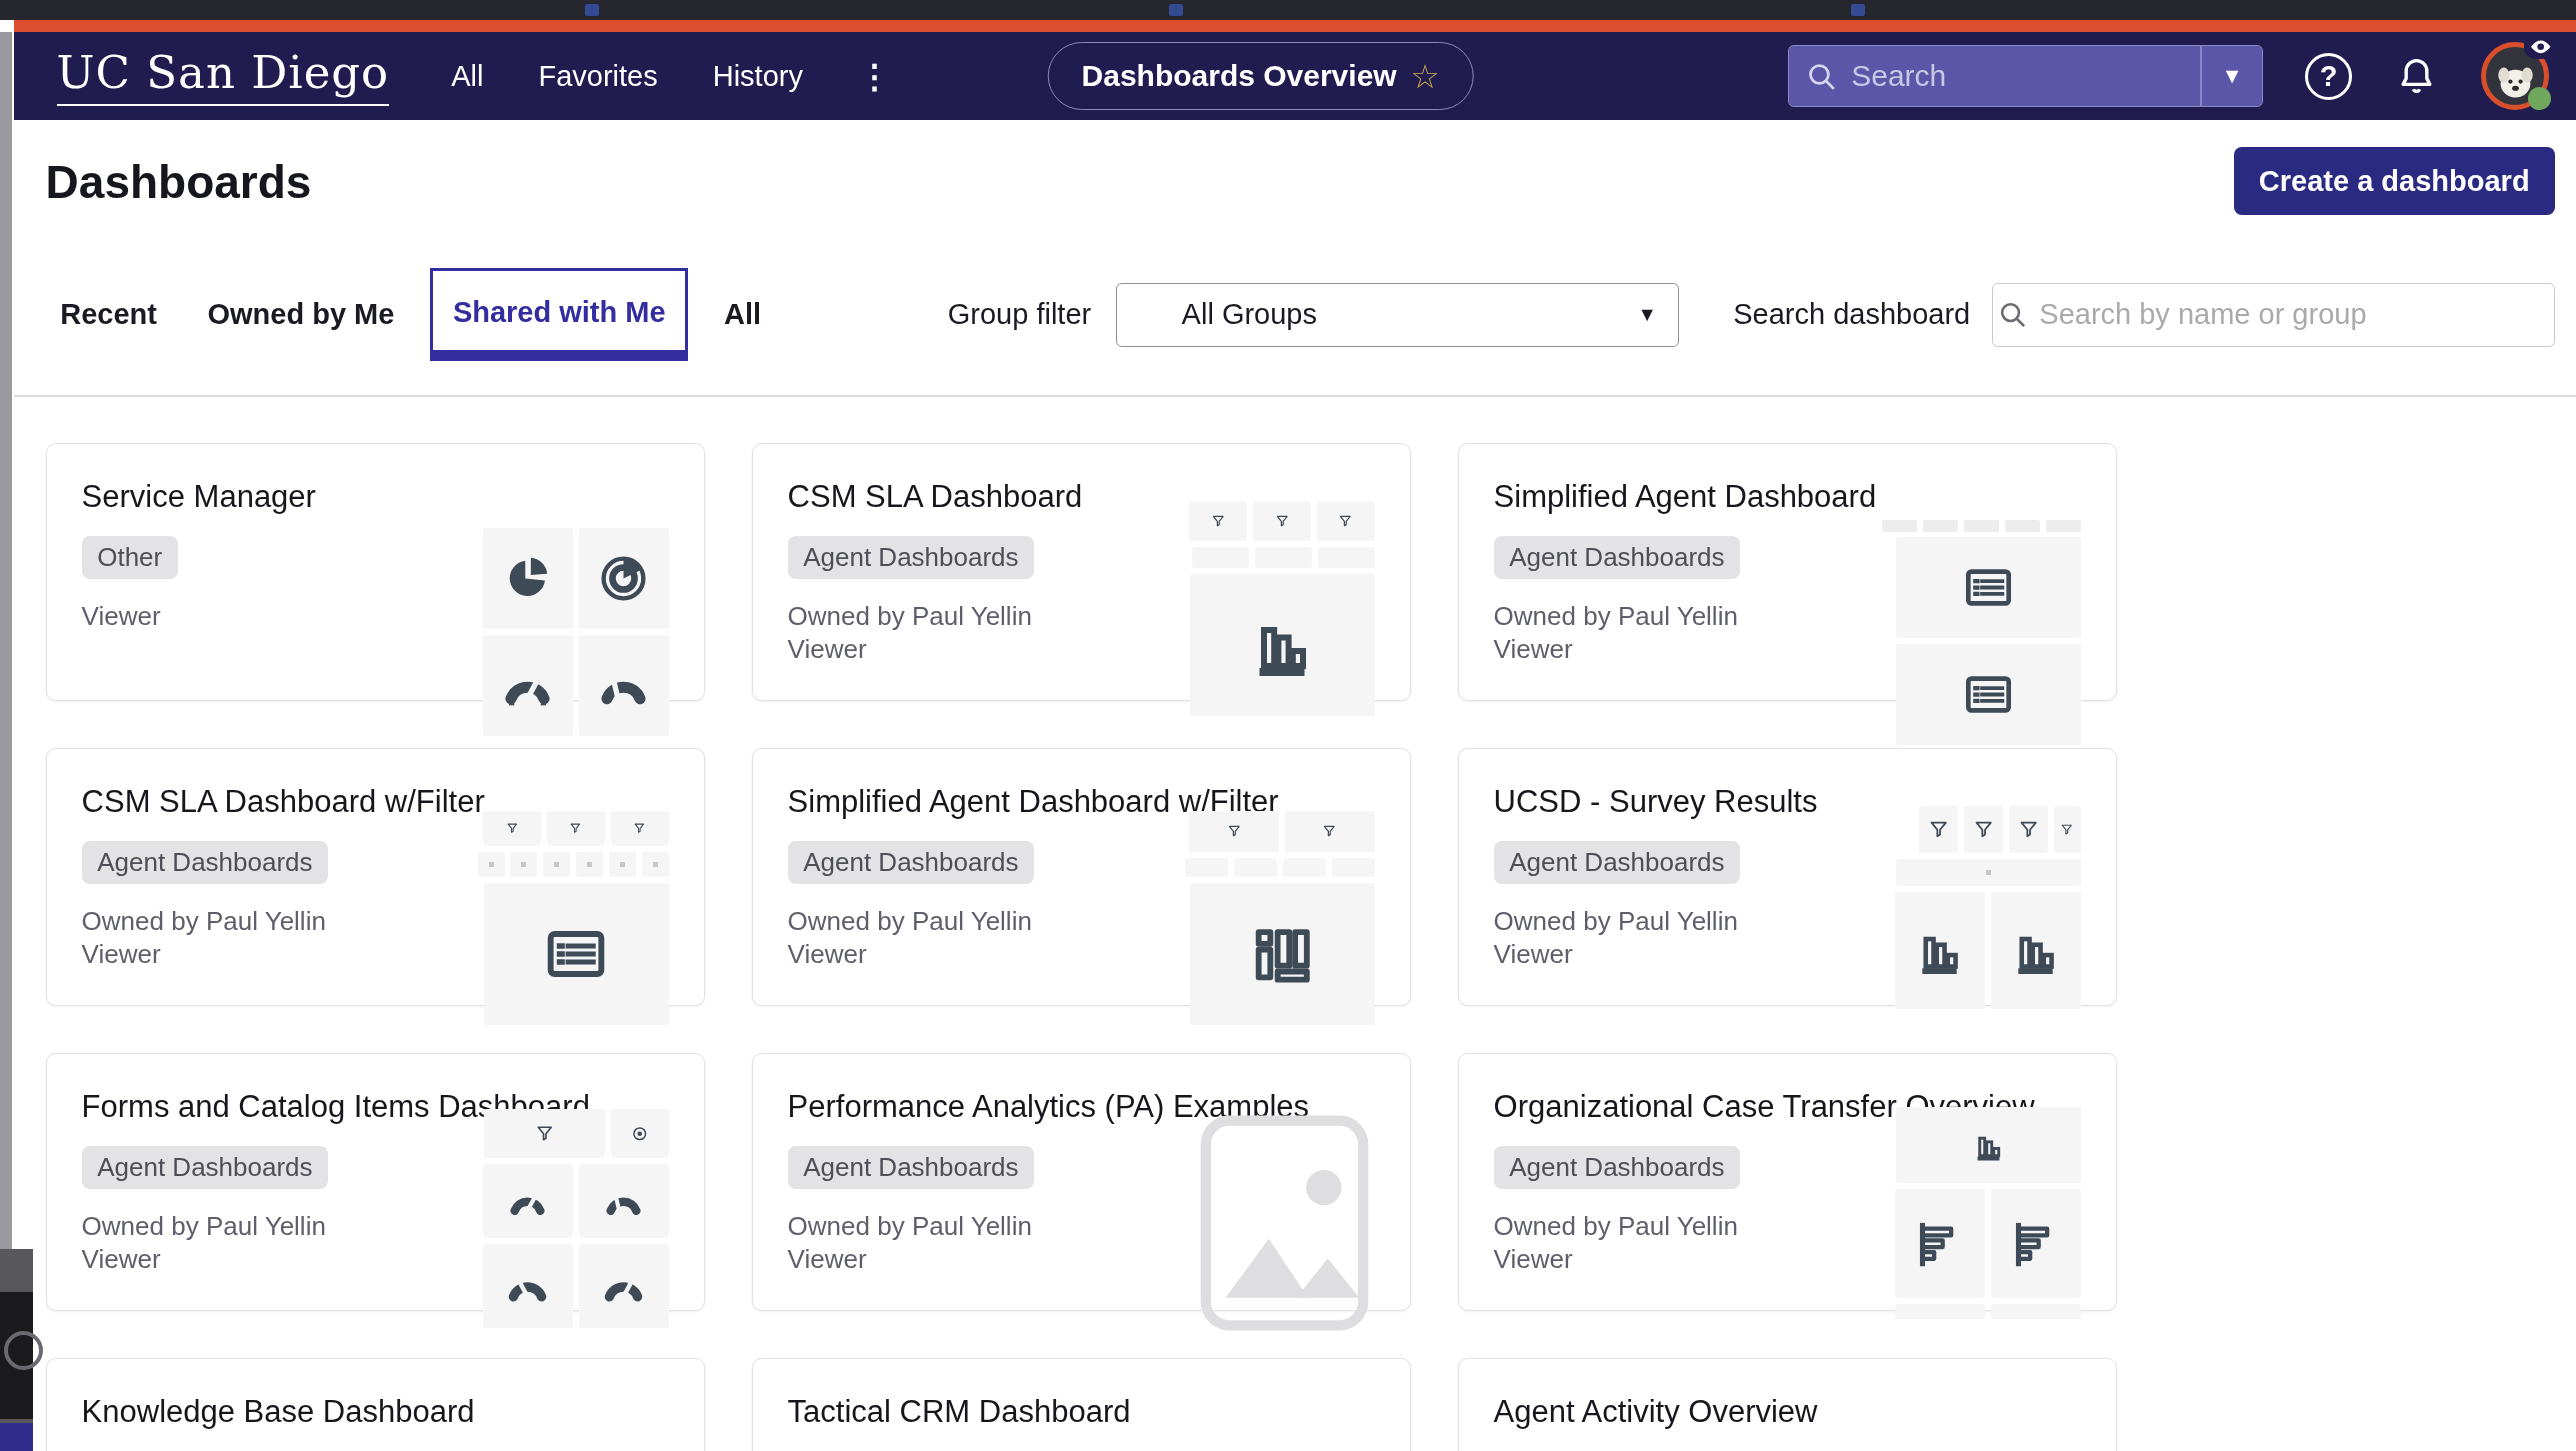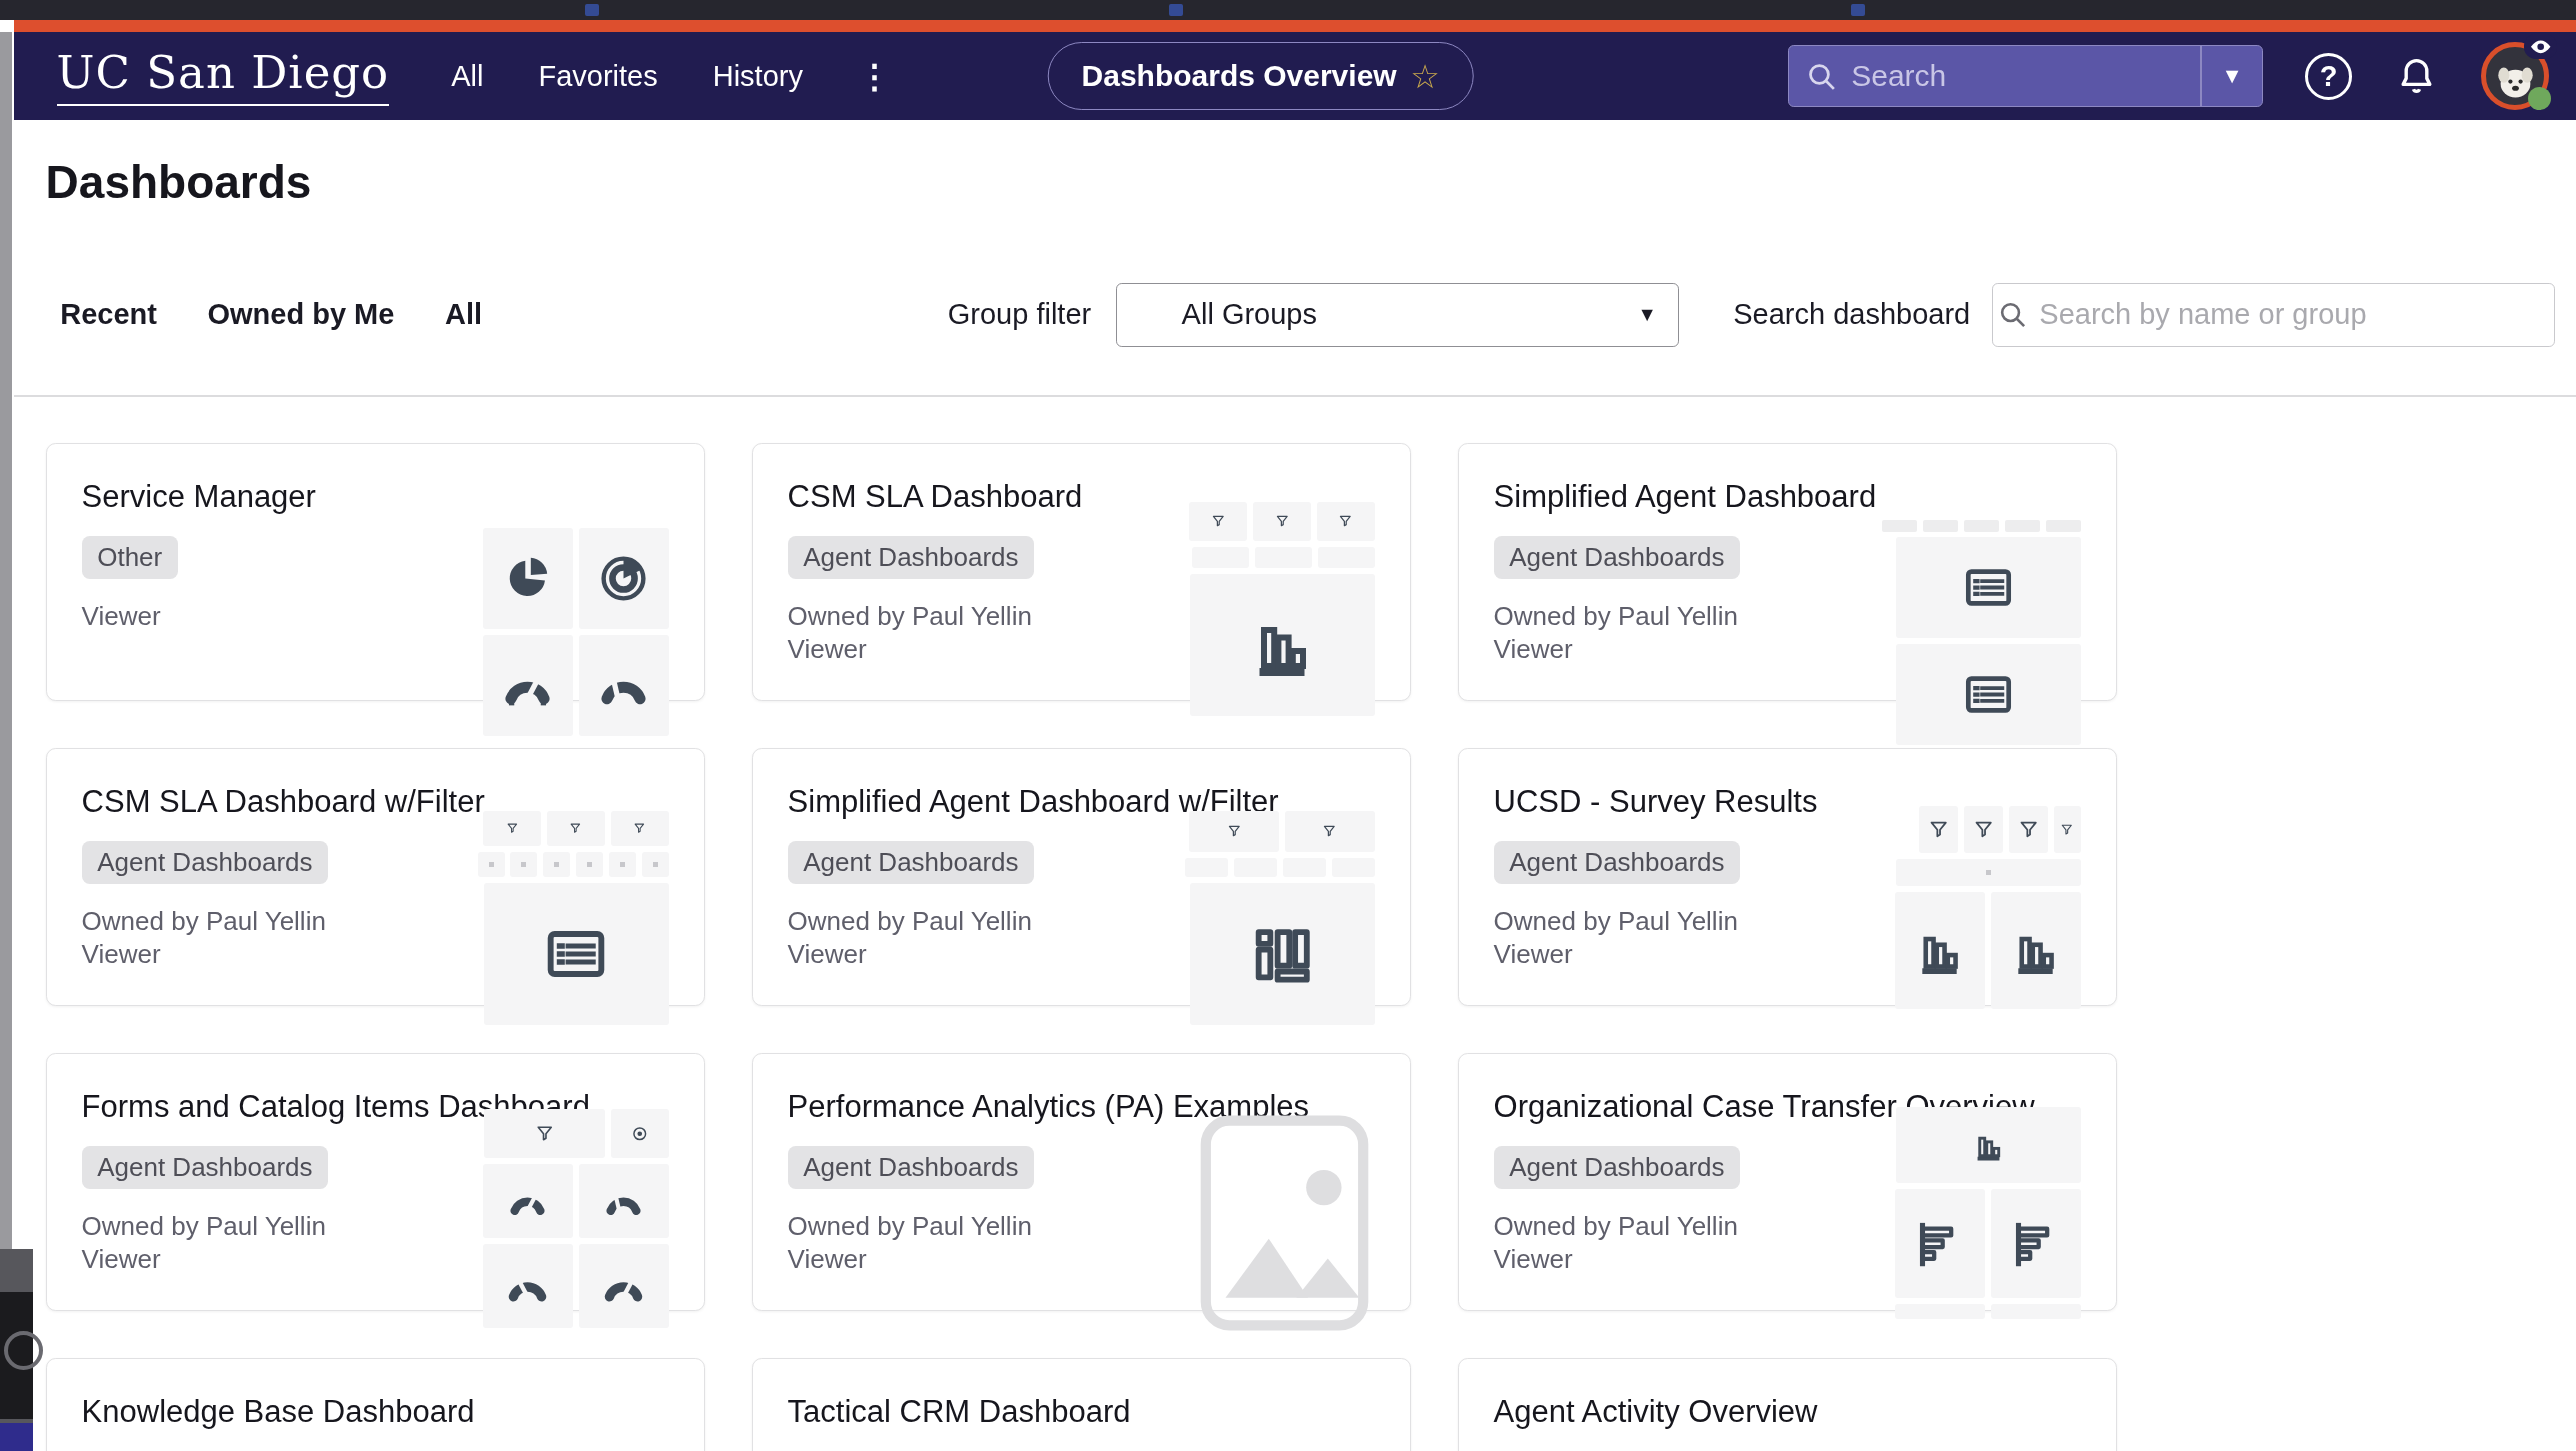--- a/index.html
+++ b/index.html
@@ -133,25 +133,27 @@
               <path d="M2 8c3-4.5 7-6.5 10-6.5S19 3.5 22 8c-3 4.5-7 6.5-10 6.5S5 12.5 2 8z" fill="#fff"></path>
               <circle cx="12" cy="8" r="3.4" fill="#211c50"></circle>
             </svg>
         </span>
       </div>
     </div>
   </div>
 
   <div class="page">
     <div class="page-title">Dashboards</div>
+    <button class="create-btn">Create a dashboard</button>
 
     <div class="toolbar">
       <div class="tabs">
         <span class="tab">Recent</span>
         <span class="tab">Owned by Me</span>
+        <span class="tab active">Shared with Me</span>
         <span class="tab">All</span>
       </div>
       <span class="gf-label">Group filter</span>
       <div class="gf-select">
         <span class="gf-value">All Groups</span>
         <span class="gf-arrow">▼</span>
       </div>
       <span class="sd-label">Search dashboard</span>
       <div class="sd-input">
         <svg width="31" height="31" viewBox="0 0 24 24">

